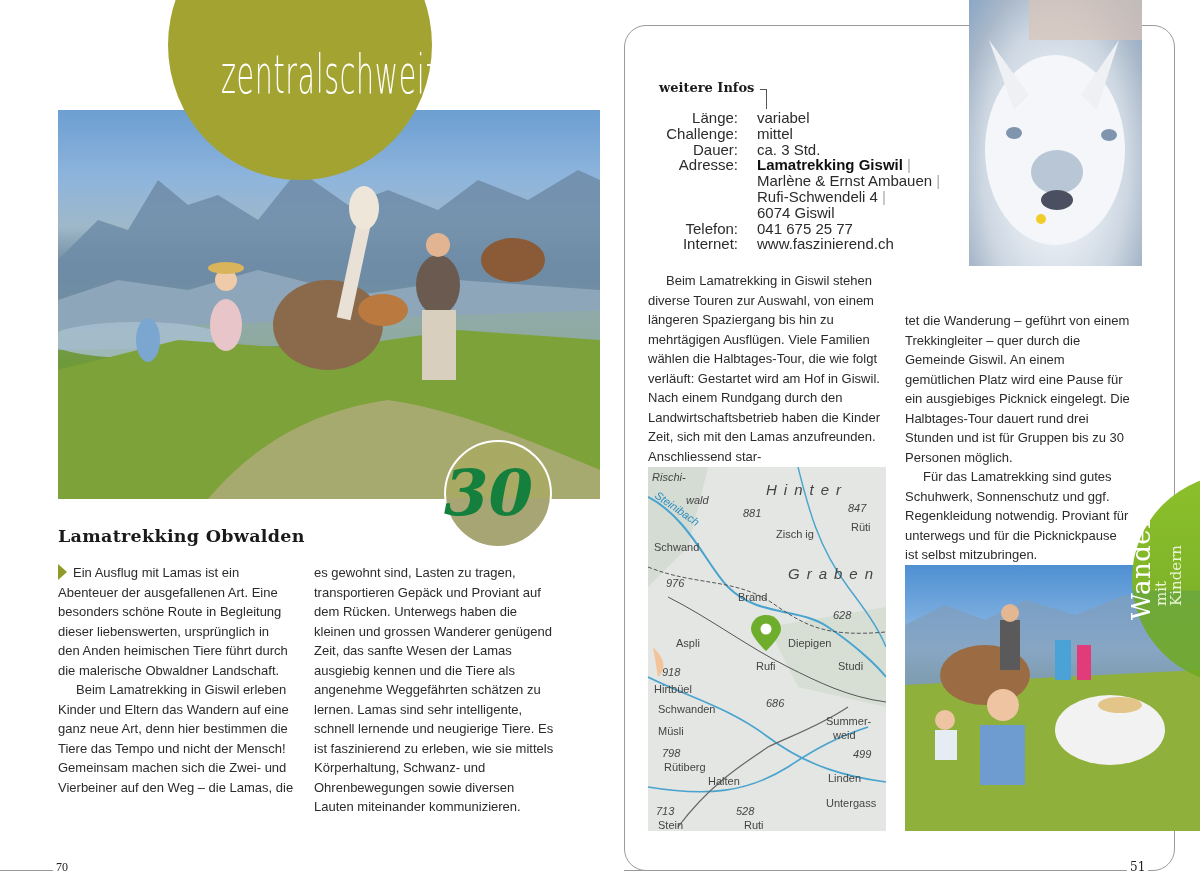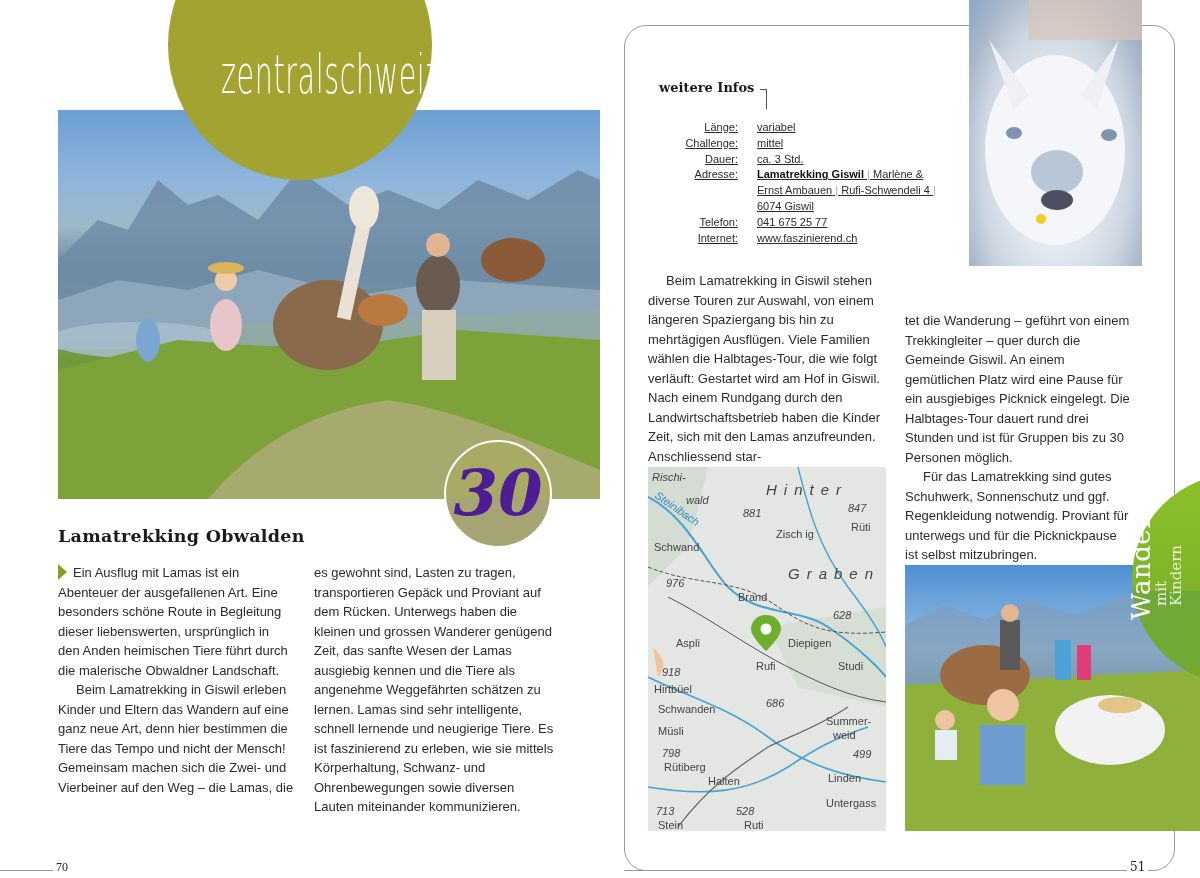--- a/index.html
+++ b/index.html
@@ -10,39 +10,39 @@
   
   #region-circle { left: 168px; top: -90px; width: 264px; height: 270px; border-radius: 50%; background: #a3a332; z-index: 3; }
   #region-title { left: 172px; top: 48px; width: 258px; text-align: center; z-index: 4; color: #fff;
     font-family: "DejaVu Sans", sans-serif; font-size: 46px; font-weight: 300; letter-spacing: 1px;
     transform: scaleX(0.62) scaleY(1.15); transform-origin: center; white-space: nowrap; }
   #hero-photo { left: 58px; top: 110px; width: 542px; height: 389px; overflow: hidden; z-index: 1;
     background: linear-gradient(180deg, #6c9fd2 0%, #8fb5dc 18%, #9fb8c9 30%, #6f8aa0 40%, #7c9a68 52%, #6f9a3a 65%, #8aa840 80%, #a3a858 100%); }
   #num-circle { left: 444px; top: 440px; width: 108px; height: 108px; border-radius: 50%;
     background: linear-gradient(180deg, rgba(170,170,90,0.55) 0%, rgba(170,170,90,0.55) 54%, #a7a574 54%, #a7a574 100%);
     border: 2px solid #fff; z-index: 3; }
-  #num-label { left: 444px; top: 448px; width: 108px; text-align: center; z-index: 4; color: #4c1d95;
+  #num-label { left: 444px; top: 448px; width: 108px; text-align: left; z-index: 4; color: #15803d;
     font-family: "DejaVu Serif", serif; font-style: italic; font-weight: bold; font-size: 64px; line-height: 90px; }
   #article-title { left: 58px; top: 526px; font-family: "DejaVu Serif", serif; font-weight: bold; font-size: 17.5px; color: #1a1a1a; letter-spacing: 0.3px; }
   .col { font-size: 13px; line-height: 19.5px; color: #2b2b2b; }
   .col p { text-indent: 0; }
   .col p.ind { text-indent: 18px; }
   #col-left { left: 58px; top: 563px; width: 236px; }
   #col-mid { left: 314px; top: 563px; width: 240px; }
   #arrow-icon { display: inline-block; width: 0; height: 0; border-top: 8px solid transparent; border-bottom: 8px solid transparent;
     border-left: 9px solid #8f9a28; vertical-align: -3px; margin-right: 6px; }
   #page-left-num { left: 56px; top: 860px; font-family: Liberation Serif, serif; font-size: 12px; color: #222; }
   #page-left-rule { left: 0; top: 870px; width: 53px; height: 1px; background: #999; }
 
   
   #page-frame { left: 624px; top: 25px; width: 551px; height: 846px; border: 1px solid #9a9a9a; border-radius: 22px; z-index: 0; }
   #info-heading { left: 659px; top: 80px; font-family: "DejaVu Serif", serif; font-weight: bold; font-size: 13px; color: #1a1a1a; }
   #info-tick-h { left: 760px; top: 89px; width: 7px; height: 1px; background: #555; }
   #info-tick-v { left: 766px; top: 89px; width: 1px; height: 20px; background: #555; }
-  #info-table { left: 660px; top: 120px; font-size: 11px; line-height: 15.8px; color: #2b2b2b; text-decoration: underline; }
+  #info-table { left: 660px; top: 110px; font-size: 15px; line-height: 15.8px; color: #2b2b2b; }
   .info-row { display: flex; }
   .info-key { width: 97px; text-align: right; padding-right: 19px; }
   .info-val { width: 190px; }
   .info-val b { color: #111; }
   .sep { color: #aaa; }
   #llama-photo { left: 969px; top: 0; width: 173px; height: 266px; overflow: hidden; z-index: 1;
     background: radial-gradient(ellipse at 50% 62%, #f3f6fa 0%, #e4eaf1 35%, #cdd7e2 60%, #a9b8c9 80%, #8aa6c6 100%); }
   #col-right-a { left: 648px; top: 271px; width: 242px; }
   #col-right-b { left: 905px; top: 311px; width: 226px; }
   #map { left: 648px; top: 467px; width: 238px; height: 364px; overflow: hidden; background: #dfe3df; z-index: 1; }

